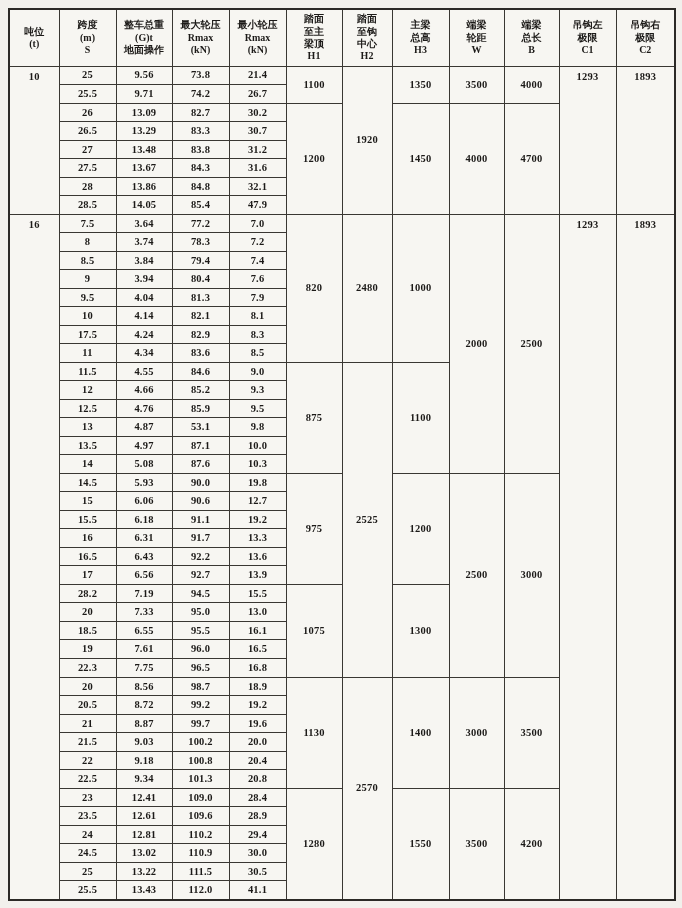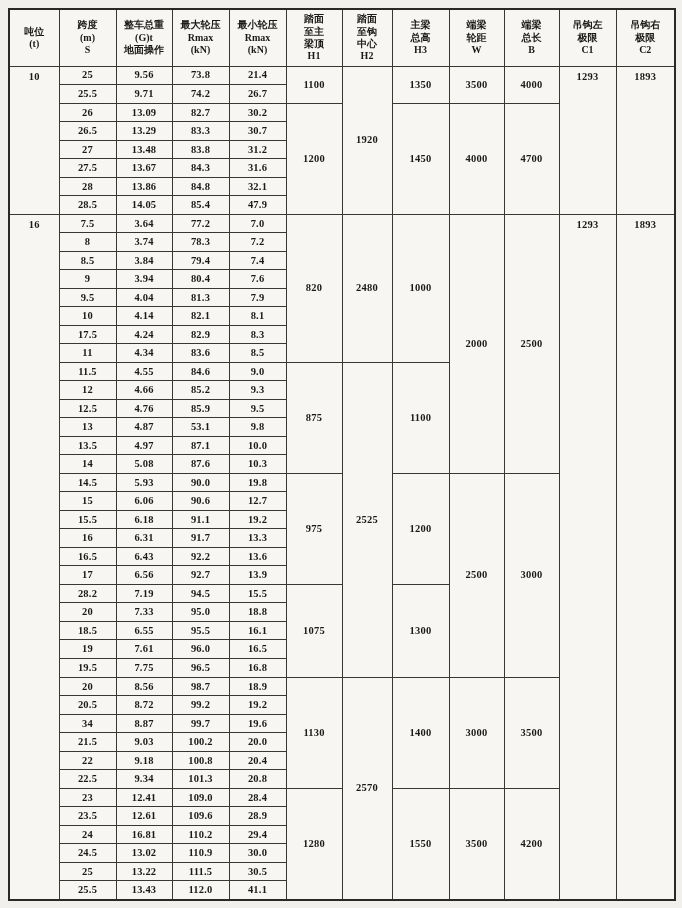--- a/index.html
+++ b/index.html
@@ -290,36 +290,36 @@
           <td>7.19</td>
           <td>94.5</td>
           <td>15.5</td>
           <td rowspan="5">1075</td>
           <td rowspan="5">1300</td>
         </tr>
         <tr>
           <td>20</td>
           <td>7.33</td>
           <td>95.0</td>
-          <td>18.8</td>
+          <td>13.0</td>
         </tr>
         <tr>
           <td>18.5</td>
           <td>6.55</td>
           <td>95.5</td>
           <td>16.1</td>
         </tr>
         <tr>
           <td>19</td>
           <td>7.61</td>
           <td>96.0</td>
           <td>16.5</td>
         </tr>
         <tr>
-          <td>19.5</td>
+          <td>22.3</td>
           <td>7.75</td>
           <td>96.5</td>
           <td>16.8</td>
         </tr>
         <tr>
           <td>20</td>
           <td>8.56</td>
           <td>98.7</td>
           <td>18.9</td>
           <td rowspan="6">1130</td>
@@ -328,21 +328,21 @@
           <td rowspan="6">3000</td>
           <td rowspan="6">3500</td>
         </tr>
         <tr>
           <td>20.5</td>
           <td>8.72</td>
           <td>99.2</td>
           <td>19.2</td>
         </tr>
         <tr>
-          <td>34</td>
+          <td>21</td>
           <td>8.87</td>
           <td>99.7</td>
           <td>19.6</td>
         </tr>
         <tr>
           <td>21.5</td>
           <td>9.03</td>
           <td>100.2</td>
           <td>20.0</td>
         </tr>
@@ -369,21 +369,21 @@
           <td rowspan="6">4200</td>
         </tr>
         <tr>
           <td>23.5</td>
           <td>12.61</td>
           <td>109.6</td>
           <td>28.9</td>
         </tr>
         <tr>
           <td>24</td>
-          <td>16.81</td>
+          <td>12.81</td>
           <td>110.2</td>
           <td>29.4</td>
         </tr>
         <tr>
           <td>24.5</td>
           <td>13.02</td>
           <td>110.9</td>
           <td>30.0</td>
         </tr>
         <tr>

